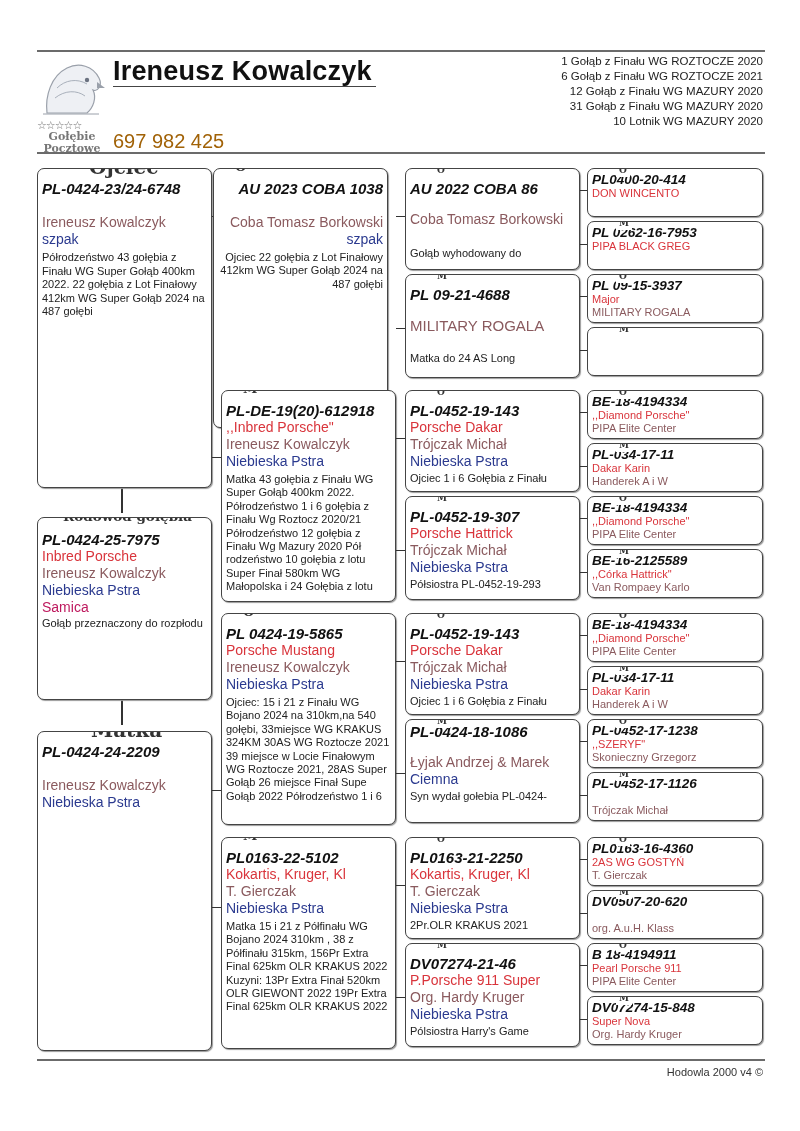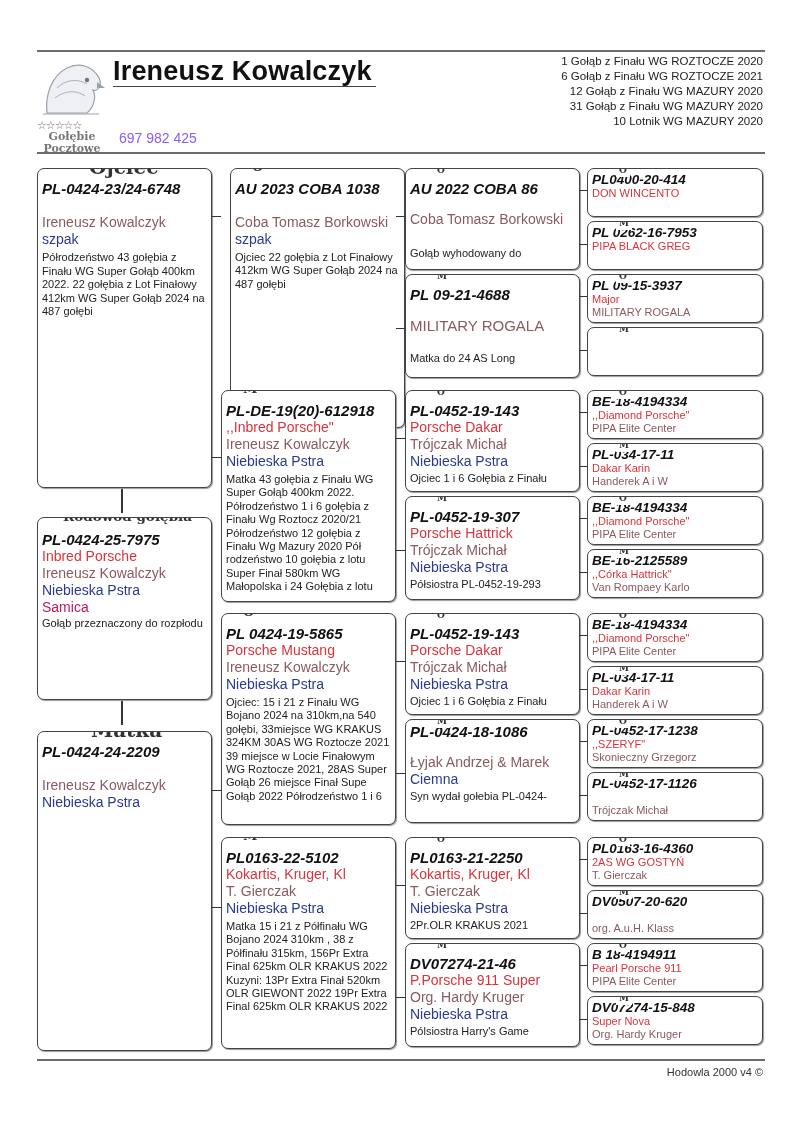--- a/index.html
+++ b/index.html
@@ -5,21 +5,21 @@
   html, body { margin:0; padding:0; background:#ffffff; }
   body { width:800px; height:1131px; position:relative; font-family:"Liberation Sans", sans-serif; color:#111; overflow:hidden; }
   .abs { position:absolute; }
   .hline { position:absolute; height:2px; background:#6b6b6b; }
   .vline { position:absolute; width:2px; background:#333; }
   .conn { position:absolute; height:1px; background:#333; }
 
   
   .logo { left:37px; top:58px; width:70px; height:92px; }
   .breeder-name { left:113px; top:56px; font-size:27px; font-weight:bold; color:#111; letter-spacing:0.2px; border-bottom:1px solid #444; line-height:30px; padding-right:4px;}
-  .phone { left:119px; top:130px; font-size:14px; color:#8b5cf6; }
+  .phone { left:113px; top:130px; font-size:20px; color:#a16207; }
   .achievements { right:37px; top:54px; text-align:right; font-size:11.5px; line-height:15px; color:#222; }
 
   
   .box { position:absolute; border:1.5px solid #444; border-radius:7px; box-shadow:1px 1px 1px #999; background:#fff; box-sizing:border-box; padding:3px 4px 2px 4px; overflow:hidden;}
   .box .legend { position:absolute; top:-9px; background:#fff; font-family:"DejaVu Serif", serif; font-weight:bold; color:#333; padding:0 3px; line-height:14px; }
   .legend-sm { font-size:9px; left:28px; top:-6px !important; }
   .legend-md { font-size:13px; left:18px; }
   .legend-lg { font-size:20px; left:52px; top:-13px !important; line-height:22px !important; }
   .ring { font-weight:bold; font-style:italic; color:#111; white-space:nowrap; }
   .red { color:#d9343b; }
@@ -107,21 +107,21 @@
   <div class="f14" style="height:17px;"></div>
   <div class="f14 owner">Ireneusz Kowalczyk</div>
   <div class="f14 blue">Niebieska Pstra</div>
 </div>
 
 <div class="conn" style="left:212px; top:216px; width:9px;"></div>
 <div class="conn" style="left:212px; top:457px; width:9px;"></div>
 <div class="conn" style="left:212px; top:790px; width:9px;"></div>
 <div class="conn" style="left:212px; top:907px; width:9px;"></div>
 
-<div class="box c2" style="left:230px; top:168px; width:175px; height:260px;">
+<div class="box c2" style="left:213px; top:168px; width:175px; height:260px;text-align:right;">
         <span class="legend legend-md" style="left:18px;">O</span>
         <div class="ring" style="margin-top:8px;">AU 2023 COBA 1038</div>
         <div class="f14" style="height:17px;"></div>
         <div class="f14 owner">Coba Tomasz Borkowski</div>
         <div class="f14 blue">szpak</div>
         <div class="note">Ojciec 22 gołębia z Lot Finałowy 412km WG Super Gołąb 2024 na 487 gołębi</div>
       </div>
 <div class="conn" style="left:396px; top:216px; width:9px;"></div>
        <div class="conn" style="left:396px; top:328px; width:9px;"></div>
 <div class="box c2" style="left:221px; top:390px; width:175px; height:212px;">

